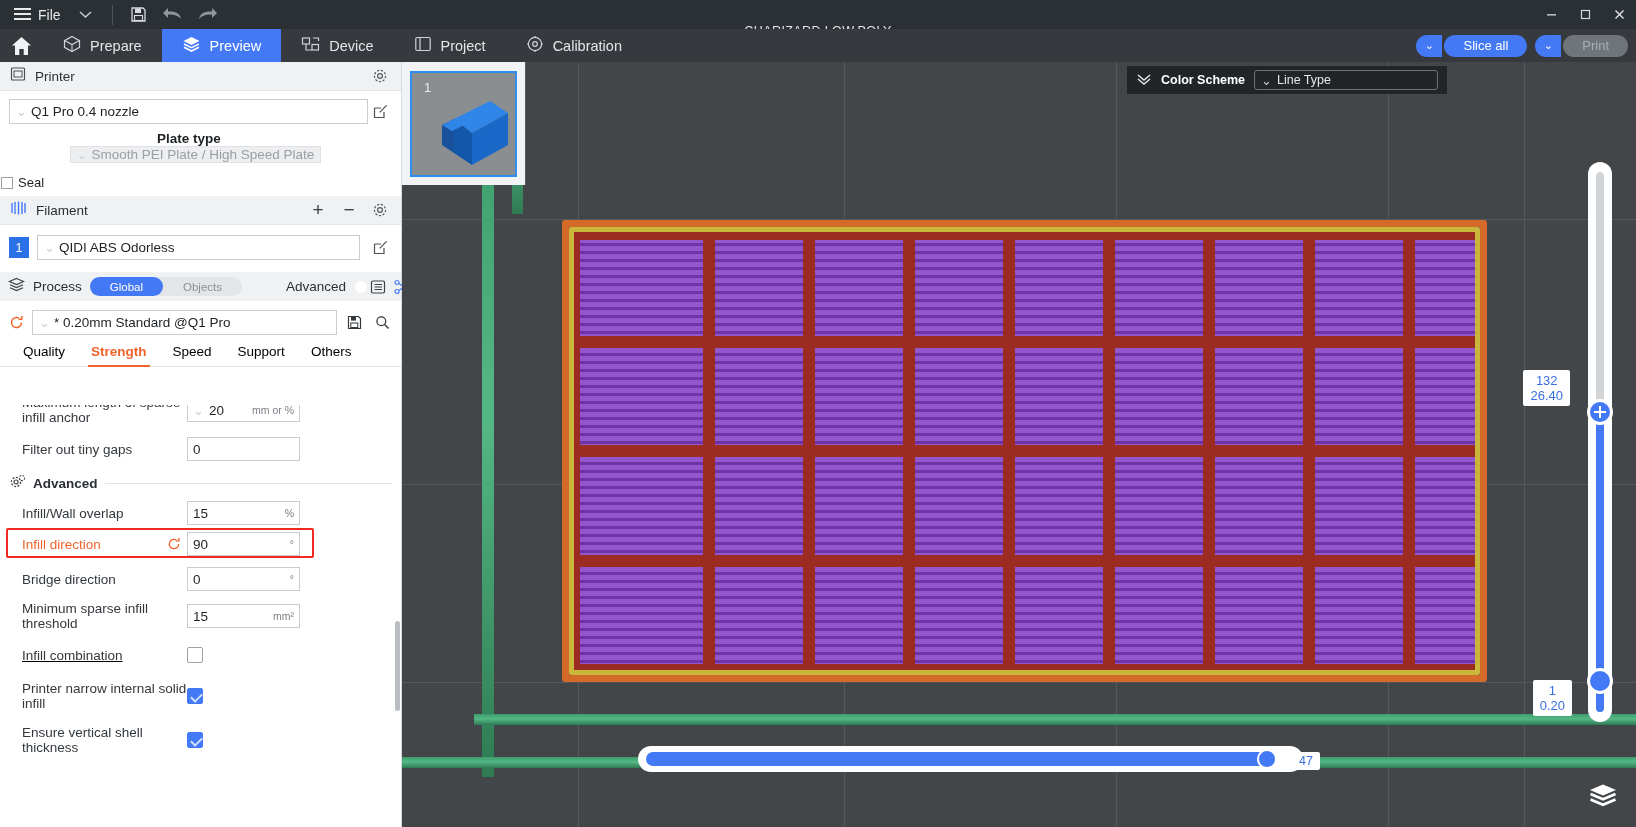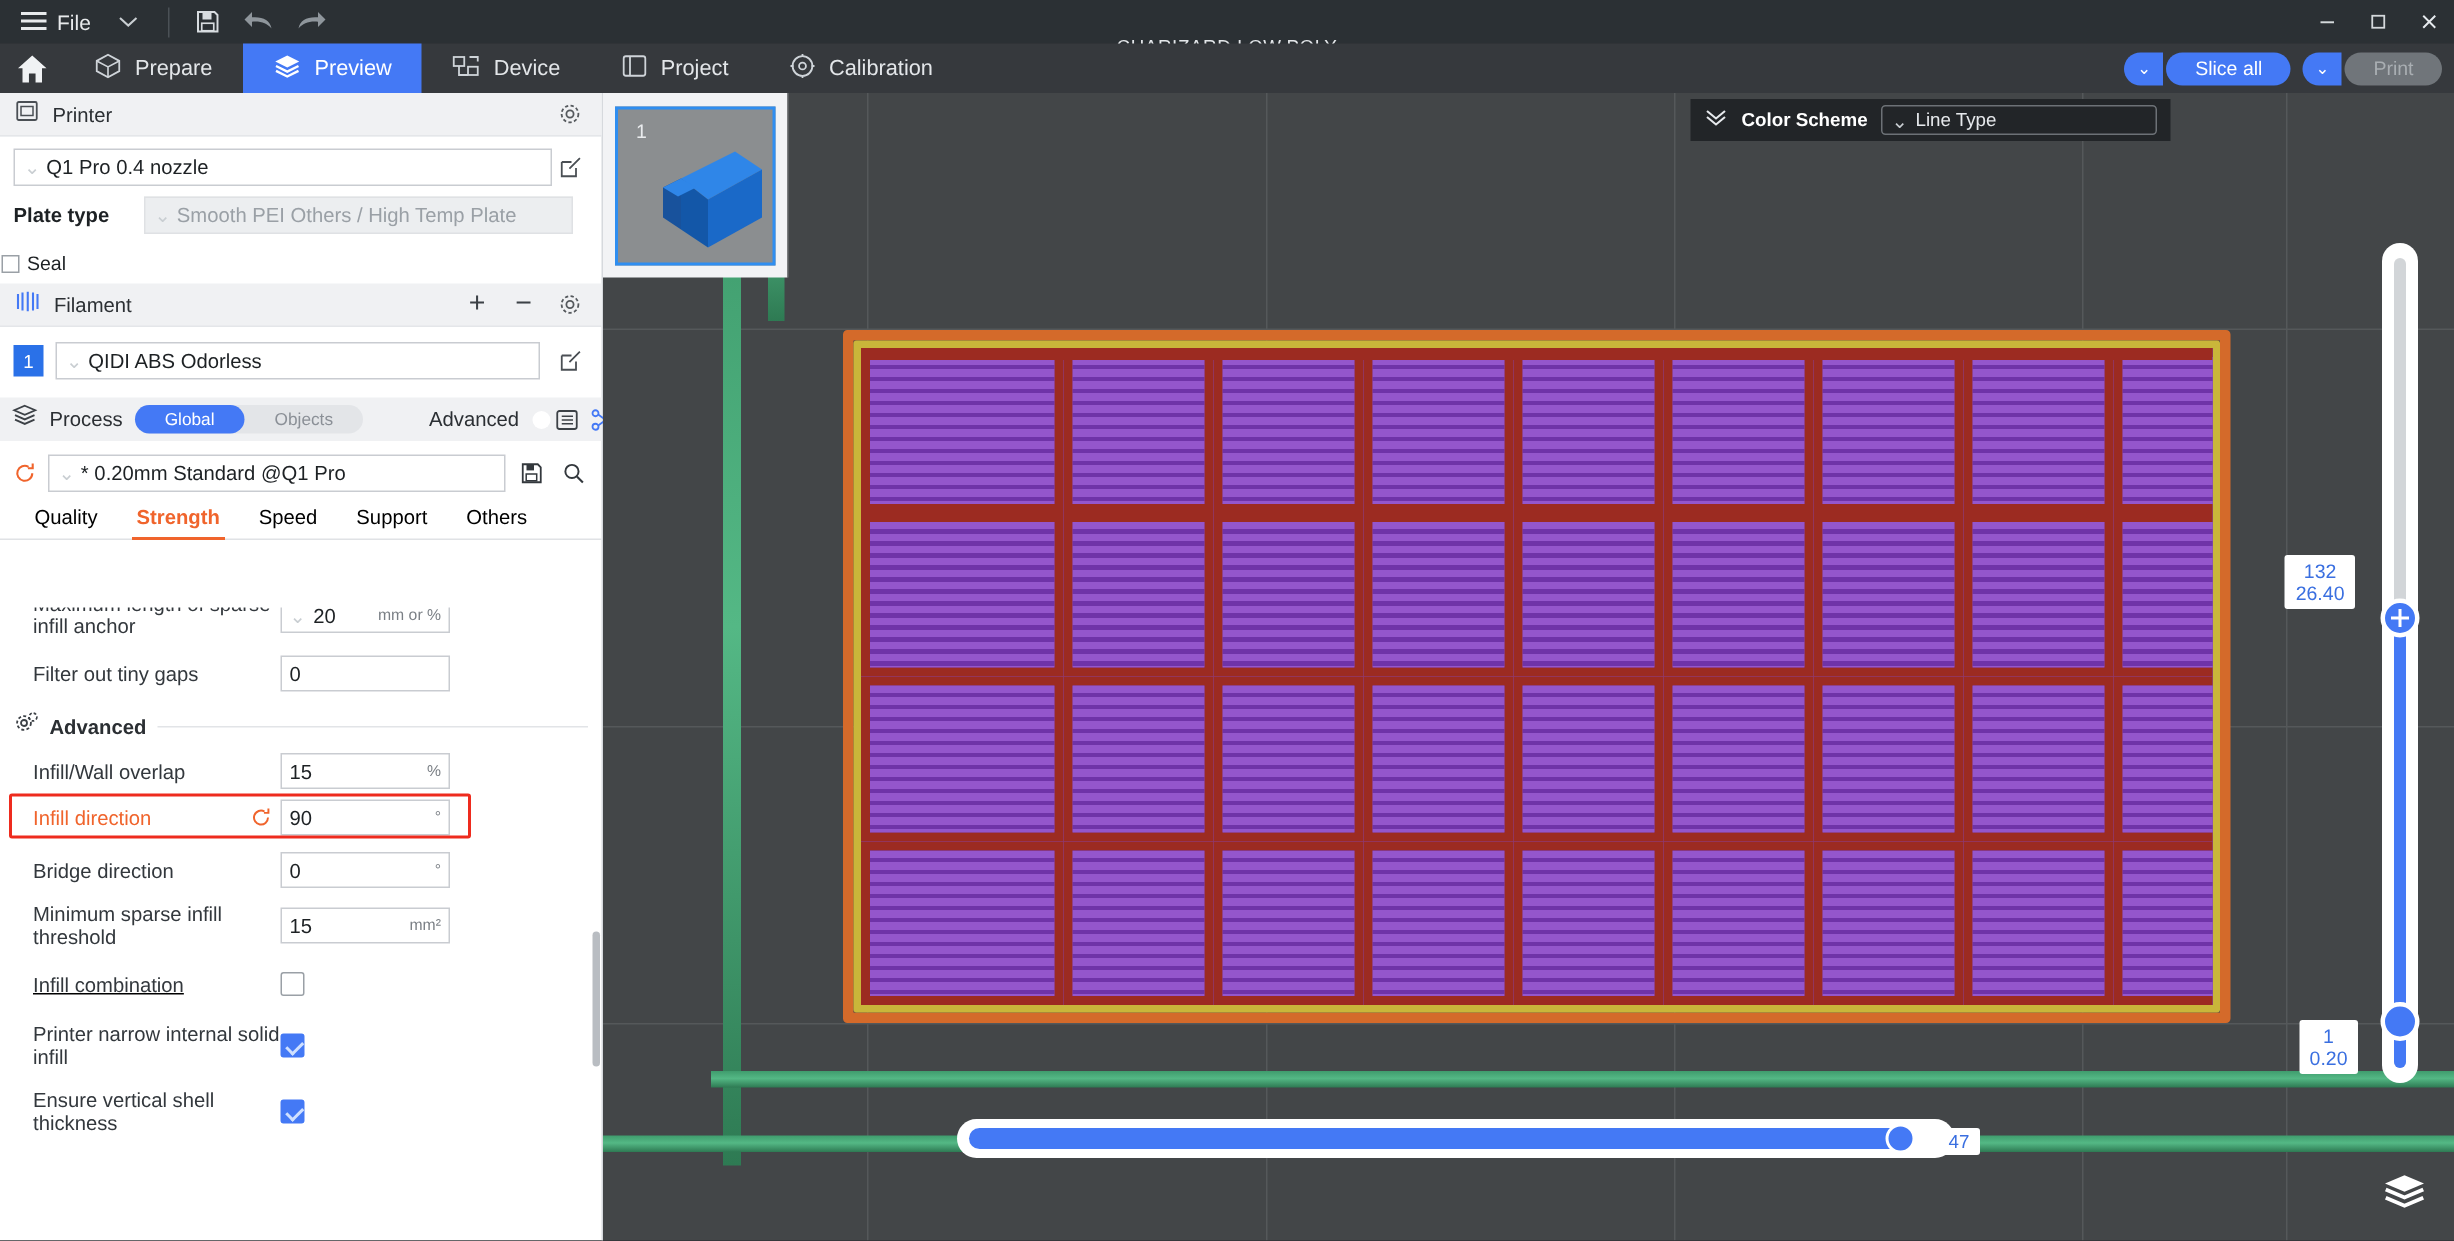--- a/index.html
+++ b/index.html
@@ -75,21 +75,21 @@
 
   .row-pad { padding: 8px 9px 0 9px; }
   .combo {
     height: 25px; border: 1px solid #c9ccd1; background: #fff; display: flex; align-items: center;
     padding: 0 6px; font-size: 13.5px; color: #1d2124; gap: 4px;
   }
   .combo.disabled { background: #eceef0; border-color: #dfe1e4; color: #9aa0a6; }
   .combo .cv { white-space: nowrap; overflow: hidden; text-overflow: ellipsis; }
   .edit-ico { width: 24px; height: 25px; display:flex; align-items:center; justify-content:center; color:#4a4f54; }
 
-  .platerow { display: flex; align-items: center; gap: 0; padding: 7px 9px 0 9px; }
+  .platerow { display: flex; align-items: center; gap: 0; padding: 7px 9px 0 9px; flex-direction: column; }
   .platerow .lbl { font-size: 13.5px; color: #1d2124; font-weight: bold; width: 87px; }
 
   .sealrow { display: flex; align-items: center; gap: 5px; padding: 12px 0 6px 1px; }
   .cb {
     width: 12px; height: 12px; border: 1px solid #9aa0a6; background: #fff; display: inline-block;
   }
   .cb.checked { background: #4479f5; border-color: #4479f5; position: relative; }
   .cb.checked::after {
     content: ""; position: absolute; left: 2px; top: 2px; width: 7px; height: 4px;
     border-left: 1.6px solid #cfe0ff; border-bottom: 1.6px solid #cfe0ff; transform: rotate(-45deg);
@@ -414,21 +414,21 @@
             <path d="M1.5 4 L1.5 13.5 L11 13.5 L11 8" fill="none" stroke="#4a4f54" stroke-width="1.2"></path>
             <path d="M1.5 4 L8 4 M13.6 1.4 L6.6 8.4" fill="none" stroke="#4a4f54" stroke-width="1.2"></path>
           </svg>
       </div>
     </div>
 
     <div class="platerow">
       <span class="lbl">Plate type</span>
       <div class="combo disabled" style="flex:1;margin-right:10px;">
         <span class="chev">⌄</span>
-        <span class="cv">Smooth PEI Others / High Temp Plate</span>
+        <span class="cv">Smooth PEI Plate / High Speed Plate</span>
       </div>
     </div>
 
     <div class="sealrow">
       <span class="cb"></span>
       <span class="lbl">Seal</span>
     </div>
 
     <div class="section-head">
       <span>

